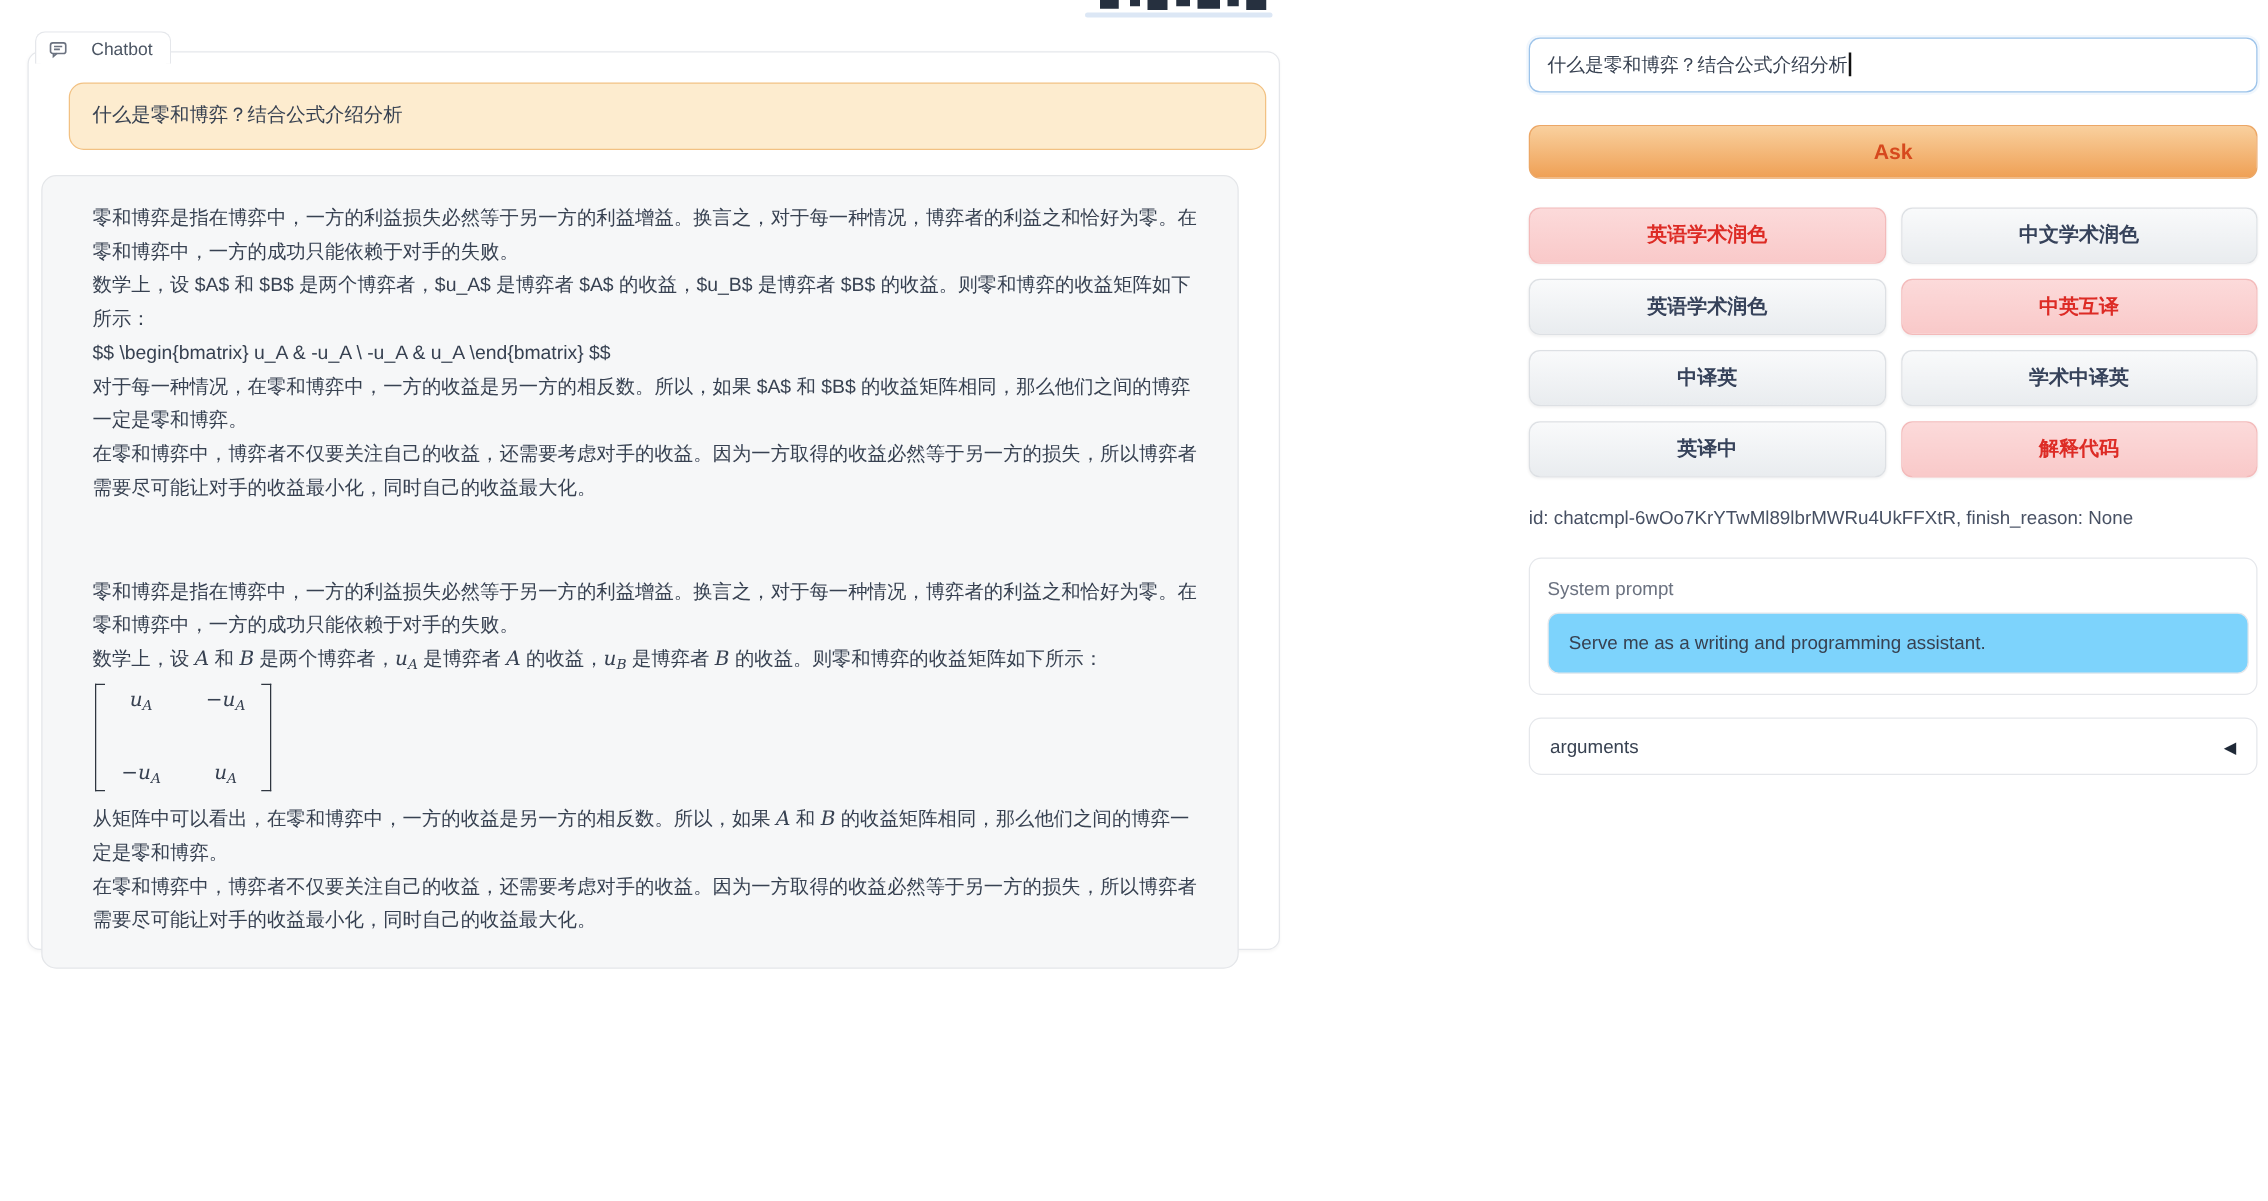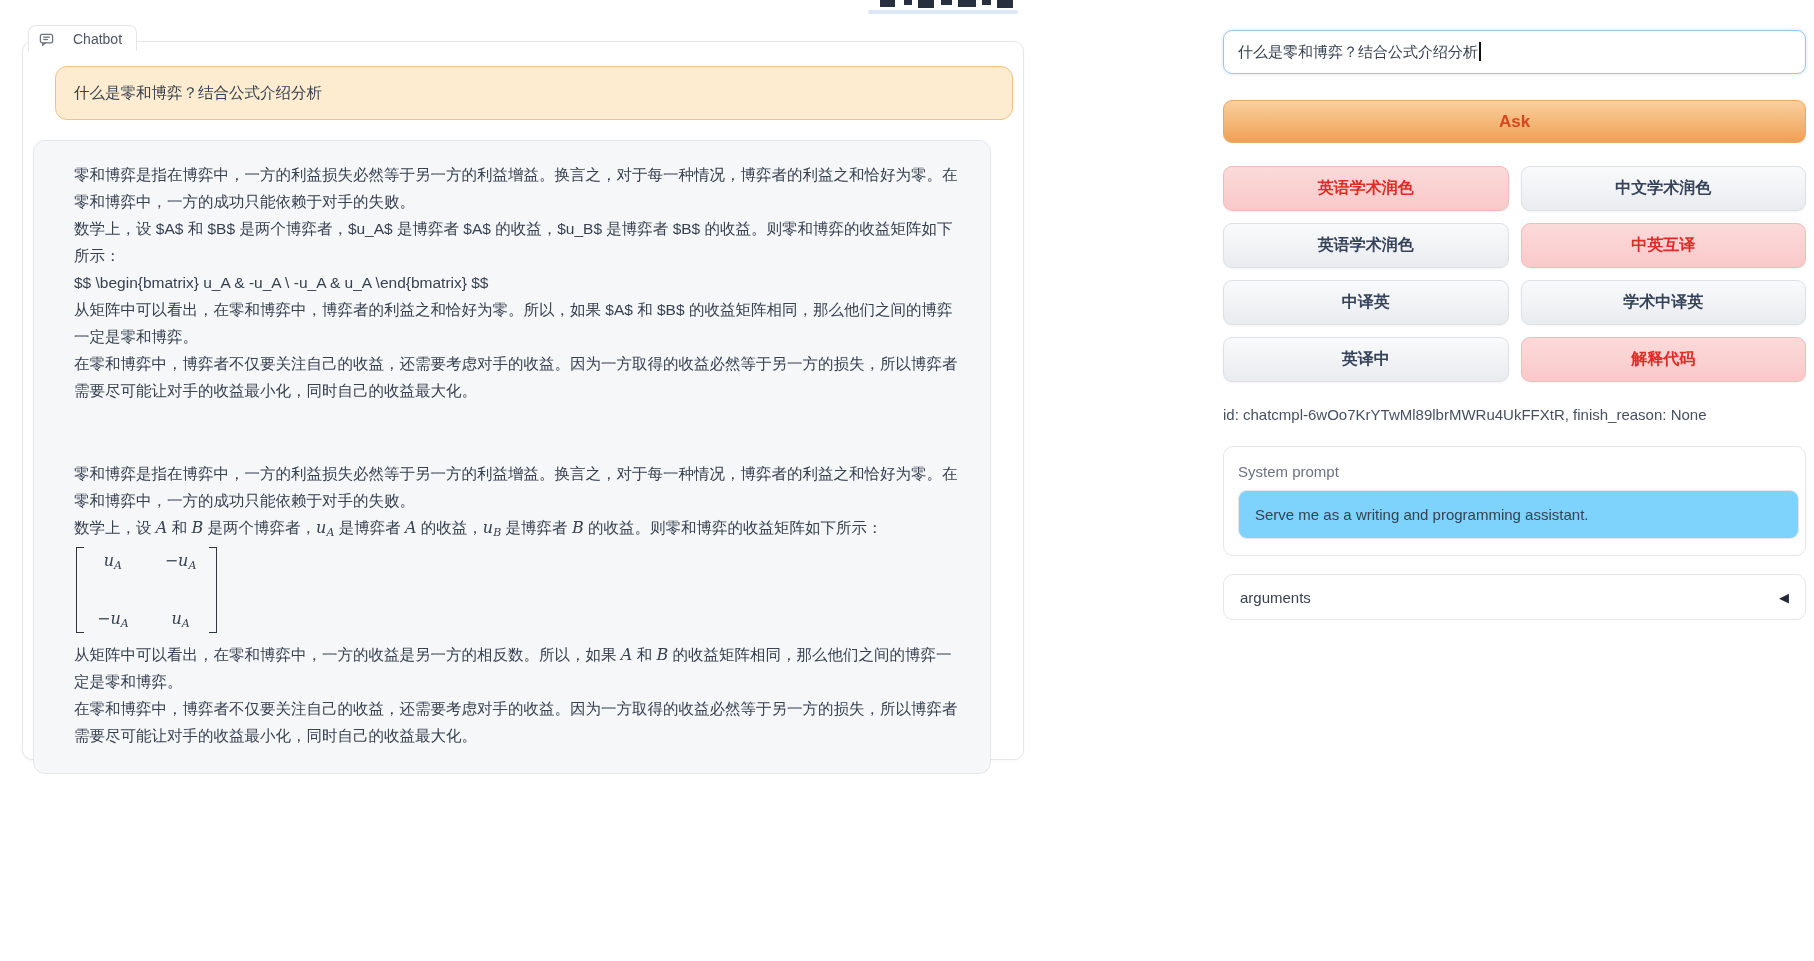--- a/index.html
+++ b/index.html
@@ -130,21 +130,21 @@
 <div class="chat-panel">
 
   <div class="msg user">
     <span>什么是零和博弈？结合公式介绍分析</span>
   </div>
 
   <div class="msg bot">
     <p>零和博弈是指在博弈中，一方的利益损失必然等于另一方的利益增益。换言之，对于每一种情况，博弈者的利益之和恰好为零。在零和博弈中，一方的成功只能依赖于对手的失败。</p>
     <p>数学上，设 $A$ 和 $B$ 是两个博弈者，$u_A$ 是博弈者 $A$ 的收益，$u_B$ 是博弈者 $B$ 的收益。则零和博弈的收益矩阵如下所示：</p>
     <p>$$ \begin{bmatrix} u_A &amp; -u_A \ -u_A &amp; u_A \end{bmatrix} $$</p>
-    <p>从矩阵中可以看出，在零和博弈中，博弈者的利益之和恰好为零。所以，如果 $A$ 和 $B$ 的收益矩阵相同，那么他们之间的博弈一定是零和博弈。</p>
+    <p>对于每一种情况，在零和博弈中，一方的收益是另一方的相反数。所以，如果 $A$ 和 $B$ 的收益矩阵相同，那么他们之间的博弈一定是零和博弈。</p>
     <p>在零和博弈中，博弈者不仅要关注自己的收益，还需要考虑对手的收益。因为一方取得的收益必然等于另一方的损失，所以博弈者需要尽可能让对手的收益最小化，同时自己的收益最大化。</p>
 
     <div class="spacer"></div>
 
     <p>零和博弈是指在博弈中，一方的利益损失必然等于另一方的利益增益。换言之，对于每一种情况，博弈者的利益之和恰好为零。在零和博弈中，一方的成功只能依赖于对手的失败。</p>
 
     <p>
       <span>数学上，设 </span><i class="mv">A</i><span> 和 </span><i class="mv">B</i><span> 是两个博弈者，</span><i class="mv">u</i><sub class="msub">A</sub><span> 是博弈者 </span><i class="mv">A</i><span> 的收益，</span><i class="mv">u</i><sub class="msub">B</sub><span> 是博弈者 </span><i class="mv">B</i><span> 的收益。则零和博弈的收益矩阵如下所示：</span>
     </p>
 

